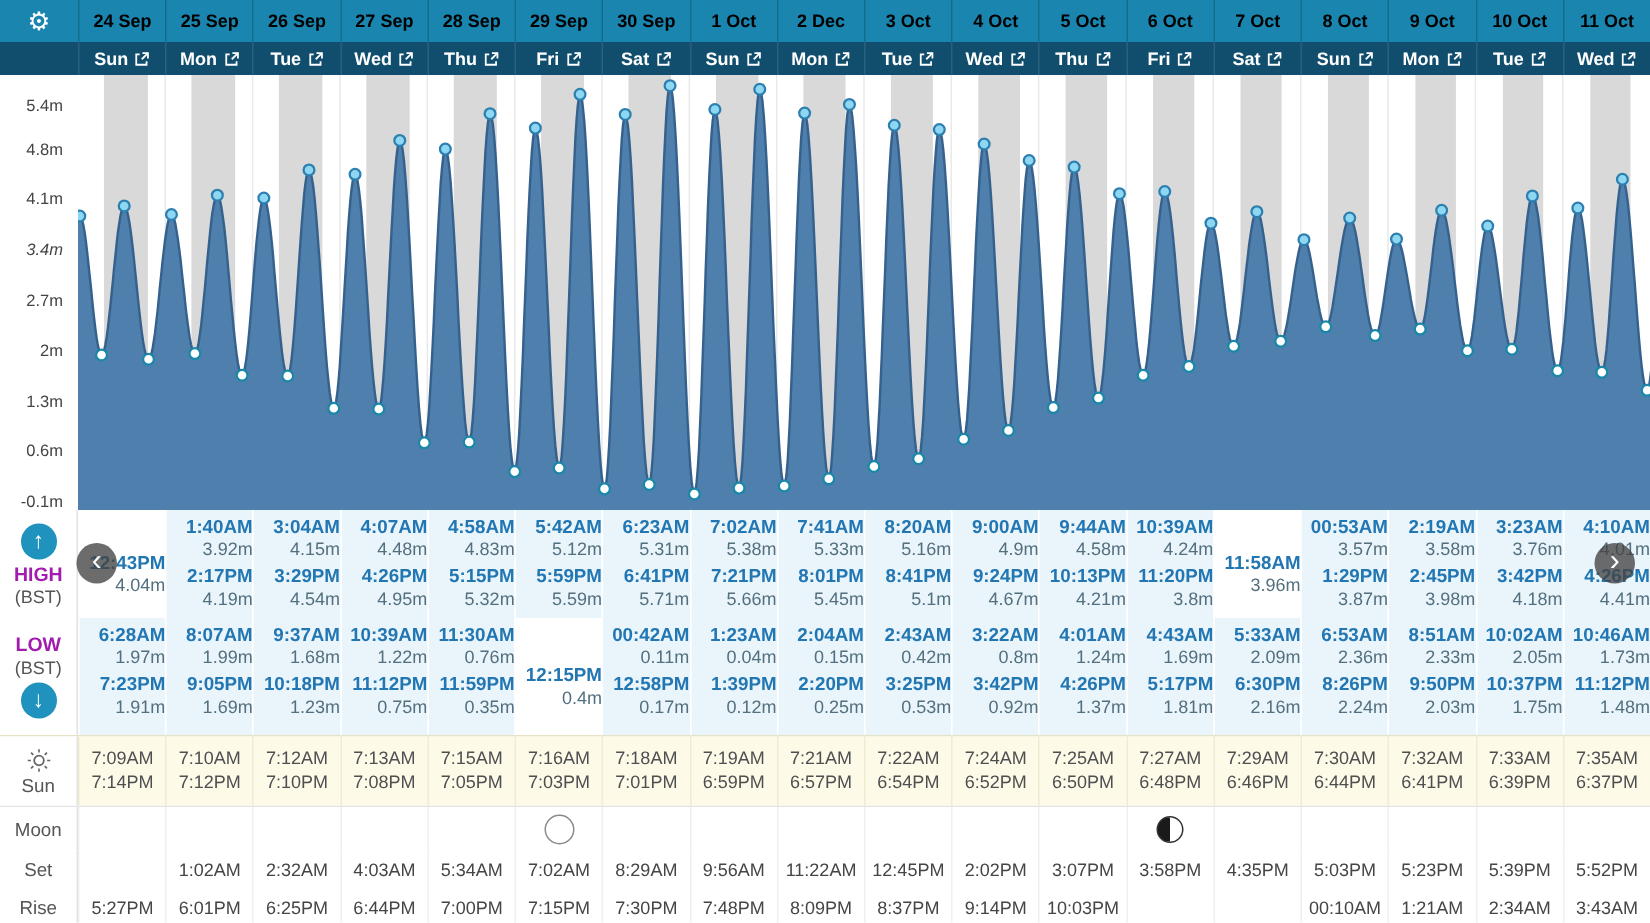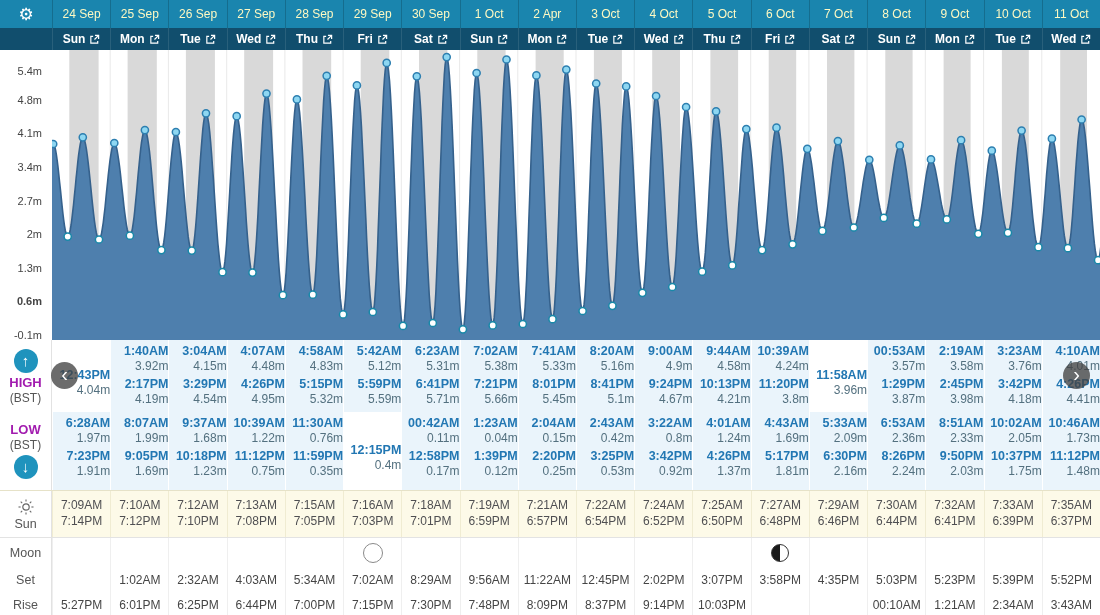--- a/index.html
+++ b/index.html
@@ -8,21 +8,21 @@
   #app { position:relative; width:1100px; height:617px; }
 
   .row-dates { display:flex; height:28px; background:#1a85ae; }
   .row-days  { display:flex; height:22px; background:#114e6d; }
   .corner { flex:0 0 52px; display:flex; align-items:center; justify-content:center; }
   .corner-teal { background:#1a85ae; }
   .corner-navy { background:#114e6d; }
   .gear { color:#fff; font-size:17px; line-height:1; }
   .cols { flex:1; display:flex; min-width:0; }
   .date-cell { flex:1; display:flex; align-items:center; justify-content:center;
-    color:#fef9c3; font-size:12px; border-left:1px solid rgba(0,0,0,.18); white-space:nowrap; overflow:hidden; }
+    color:#000000; font-size:12px; border-left:1px solid rgba(0,0,0,.18); white-space:nowrap; overflow:hidden;font-weight:bold; }
   .day-cell { flex:1; display:flex; align-items:center; justify-content:center; gap:4px;
     color:#fff; font-size:12px; font-weight:bold; border-left:1px solid rgba(255,255,255,.10); white-space:nowrap; overflow:hidden; }
 
   .chart-row { position:relative; height:290px; background:#fff; }
   .y-axis { position:absolute; left:0; top:0; width:46px; height:290px; }
   .y-label { position:absolute; right:4px; width:42px; text-align:right; font-size:11px; color:#444; }
   .svg-holder { position:absolute; left:52px; top:0; width:1048px; height:290px; }
 
   .trow { display:flex; }
   .side { flex:0 0 52px; display:flex; flex-direction:column; align-items:center; justify-content:center;
@@ -72,21 +72,21 @@
     </div>
     <div class="cols" id="date-cols">
         <div class="date-cell">24 Sep</div>
         <div class="date-cell">25 Sep</div>
         <div class="date-cell">26 Sep</div>
         <div class="date-cell">27 Sep</div>
         <div class="date-cell">28 Sep</div>
         <div class="date-cell">29 Sep</div>
         <div class="date-cell">30 Sep</div>
         <div class="date-cell">1 Oct</div>
-        <div class="date-cell">2 Apr</div>
+        <div class="date-cell">2 Dec</div>
         <div class="date-cell">3 Oct</div>
         <div class="date-cell">4 Oct</div>
         <div class="date-cell">5 Oct</div>
         <div class="date-cell">6 Oct</div>
         <div class="date-cell">7 Oct</div>
         <div class="date-cell">8 Oct</div>
         <div class="date-cell">9 Oct</div>
         <div class="date-cell">10 Oct</div>
         <div class="date-cell">11 Oct</div>
       </div>
@@ -240,25 +240,25 @@
   </svg>
         </div>
       </div>
   </div>
 
   <div class="chart-row">
     <div class="y-axis" id="y-axis">
         <div class="y-label" style="top: 15px;">5.4m</div>
         <div class="y-label" style="top: 43.8px;">4.8m</div>
         <div class="y-label" style="top: 77.4px;">4.1m</div>
-        <div class="y-label" style="top: 111px;">3.4m</div>
+        <div class="y-label" style="top: 111px; font-style: italic;">3.4m</div>
         <div class="y-label" style="top: 144.6px;">2.7m</div>
         <div class="y-label" style="top: 178.2px;">2m</div>
         <div class="y-label" style="top: 211.8px;">1.3m</div>
-        <div class="y-label" style="top: 245.4px; font-weight: bold;">0.6m</div>
+        <div class="y-label" style="top: 245.4px;">0.6m</div>
         <div class="y-label" style="top: 279px;">-0.1m</div>
       </div>
     <div class="svg-holder" id="svg-holder"><svg width="1048" height="290" viewBox="0 0 1048 290">
           <rect x="17.3" y="0" width="29.3" height="290" fill="#d9d9d9"></rect>
           <rect x="75.6" y="0" width="29.2" height="290" fill="#d9d9d9"></rect>
           <rect x="133.9" y="0" width="29.0" height="290" fill="#d9d9d9"></rect>
           <rect x="192.2" y="0" width="28.9" height="290" fill="#d9d9d9"></rect>
           <rect x="250.5" y="0" width="28.7" height="290" fill="#d9d9d9"></rect>
           <rect x="308.7" y="0" width="28.6" height="290" fill="#d9d9d9"></rect>
           <rect x="367.0" y="0" width="28.4" height="290" fill="#d9d9d9"></rect>

